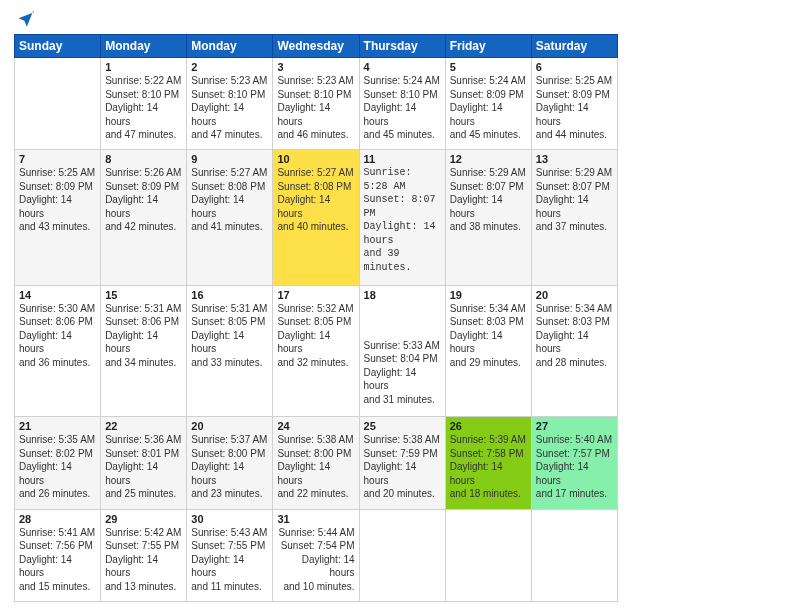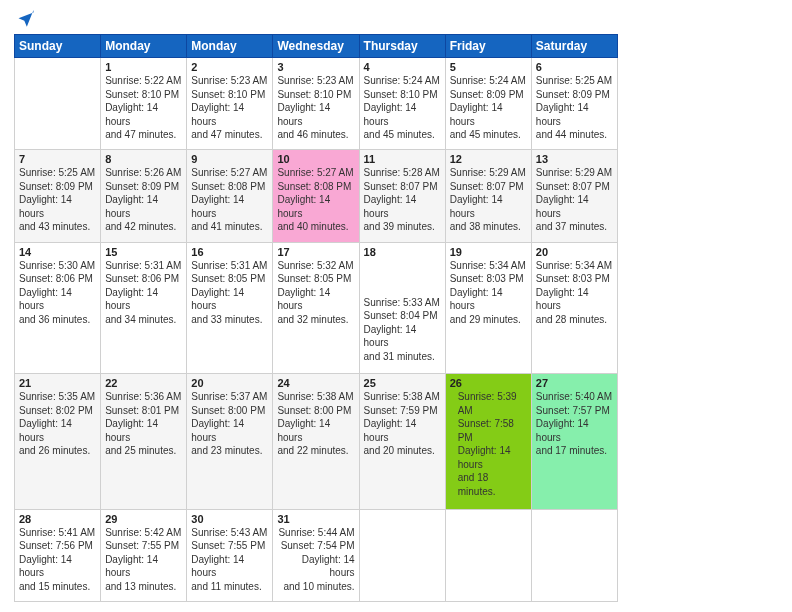--- a/index.html
+++ b/index.html
@@ -197,30 +197,30 @@
 Daylight: 14 hours
 and 42 minutes.</div>
           </td>
           <td style="background: rgb(245, 245, 245);">
             <span class="day-num">9</span>
             <div class="cell-text" style="white-space: pre-line;">Sunrise: 5:27 AM
 Sunset: 8:08 PM
 Daylight: 14 hours
 and 41 minutes.</div>
           </td>
-          <td style="background: #f9a8d4; margin-top: 20px;">
+          <td style="background: #fde047; margin-top: 20px;">
             <span class="day-num">10</span>
             <div class="cell-text" style="white-space: pre-line;">Sunrise: 5:27 AM
 Sunset: 8:08 PM
 Daylight: 14 hours
 and 40 minutes.</div>
           </td>
           <td style="background: rgb(245, 245, 245);">
             <span class="day-num">11</span>
-            <div class="cell-text" style="white-space: pre-line;">Sunrise: 5:28 AM
+            <div class="cell-text" style="white-space: pre-line; font-family: Liberation Mono, monospace;">Sunrise: 5:28 AM
 Sunset: 8:07 PM
 Daylight: 14 hours
 and 39 minutes.</div>
           </td>
           <td style="background: rgb(245, 245, 245);">
             <span class="day-num">12</span>
             <div class="cell-text" style="white-space: pre-line;">Sunrise: 5:29 AM
 Sunset: 8:07 PM
 Daylight: 14 hours
 and 38 minutes.</div>
@@ -315,21 +315,21 @@
           </td>
           <td style="background: rgb(245, 245, 245);">
             <span class="day-num">25</span>
             <div class="cell-text" style="white-space: pre-line;">Sunrise: 5:38 AM
 Sunset: 7:59 PM
 Daylight: 14 hours
 and 20 minutes.</div>
           </td>
           <td style="background: #84cc16;">
             <span class="day-num">26</span>
-            <div class="cell-text" style="white-space: pre-line; margin-left: 8px;">Sunrise: 5:39 AM
+            <div class="cell-text" style="white-space: pre-line;">Sunrise: 5:39 AM
 Sunset: 7:58 PM
 Daylight: 14 hours
 and 18 minutes.</div>
           </td>
           <td style="background: #86efac;">
             <span class="day-num">27</span>
             <div class="cell-text" style="white-space: pre-line;">Sunrise: 5:40 AM
 Sunset: 7:57 PM
 Daylight: 14 hours
 and 17 minutes.</div>

